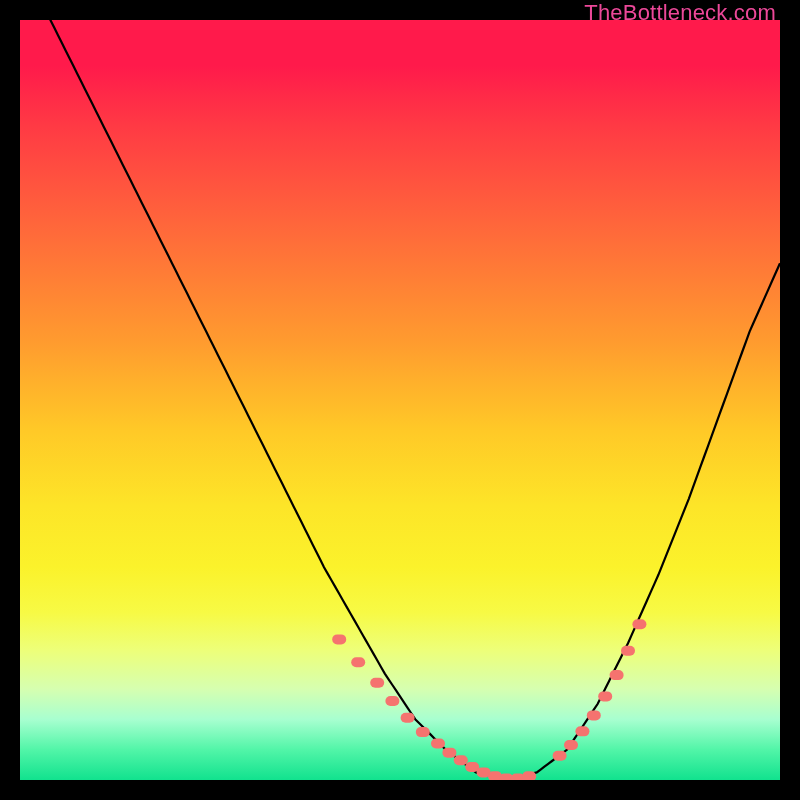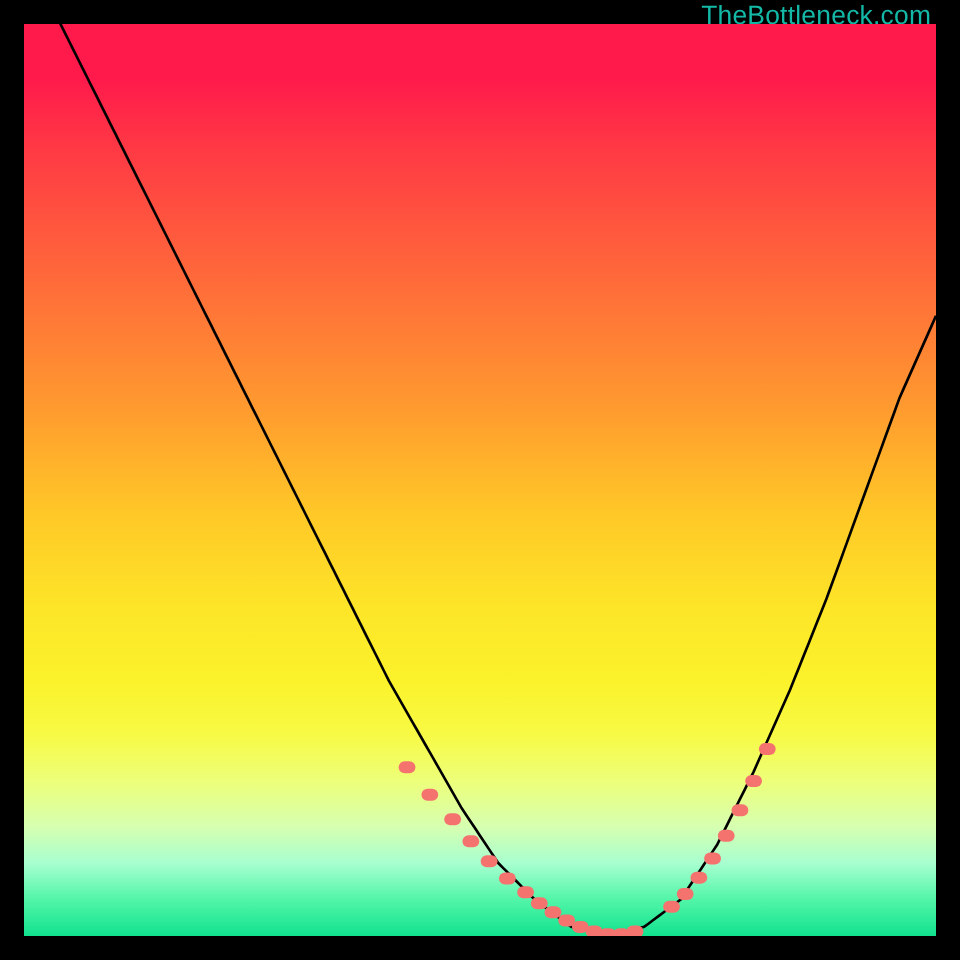--- a/index.html
+++ b/index.html
@@ -37,21 +37,21 @@
     position: absolute;
     left: 0; top: 0;
     width: 760px; height: 760px;
   }
   .watermark {
     position: absolute;
     top: 0;
     right: 24px;
     font-family: Arial, Helvetica, sans-serif;
     font-size: 22px;
-    color: #14b8a6;
+    color: #ec4899;
     font-weight: 500;
     letter-spacing: 0.2px;
   }
 </style>
 </head>
 <body>
 
 <div class="stage">
   <div class="watermark">TheBottleneck.com</div>
   <div class="plot-area">

